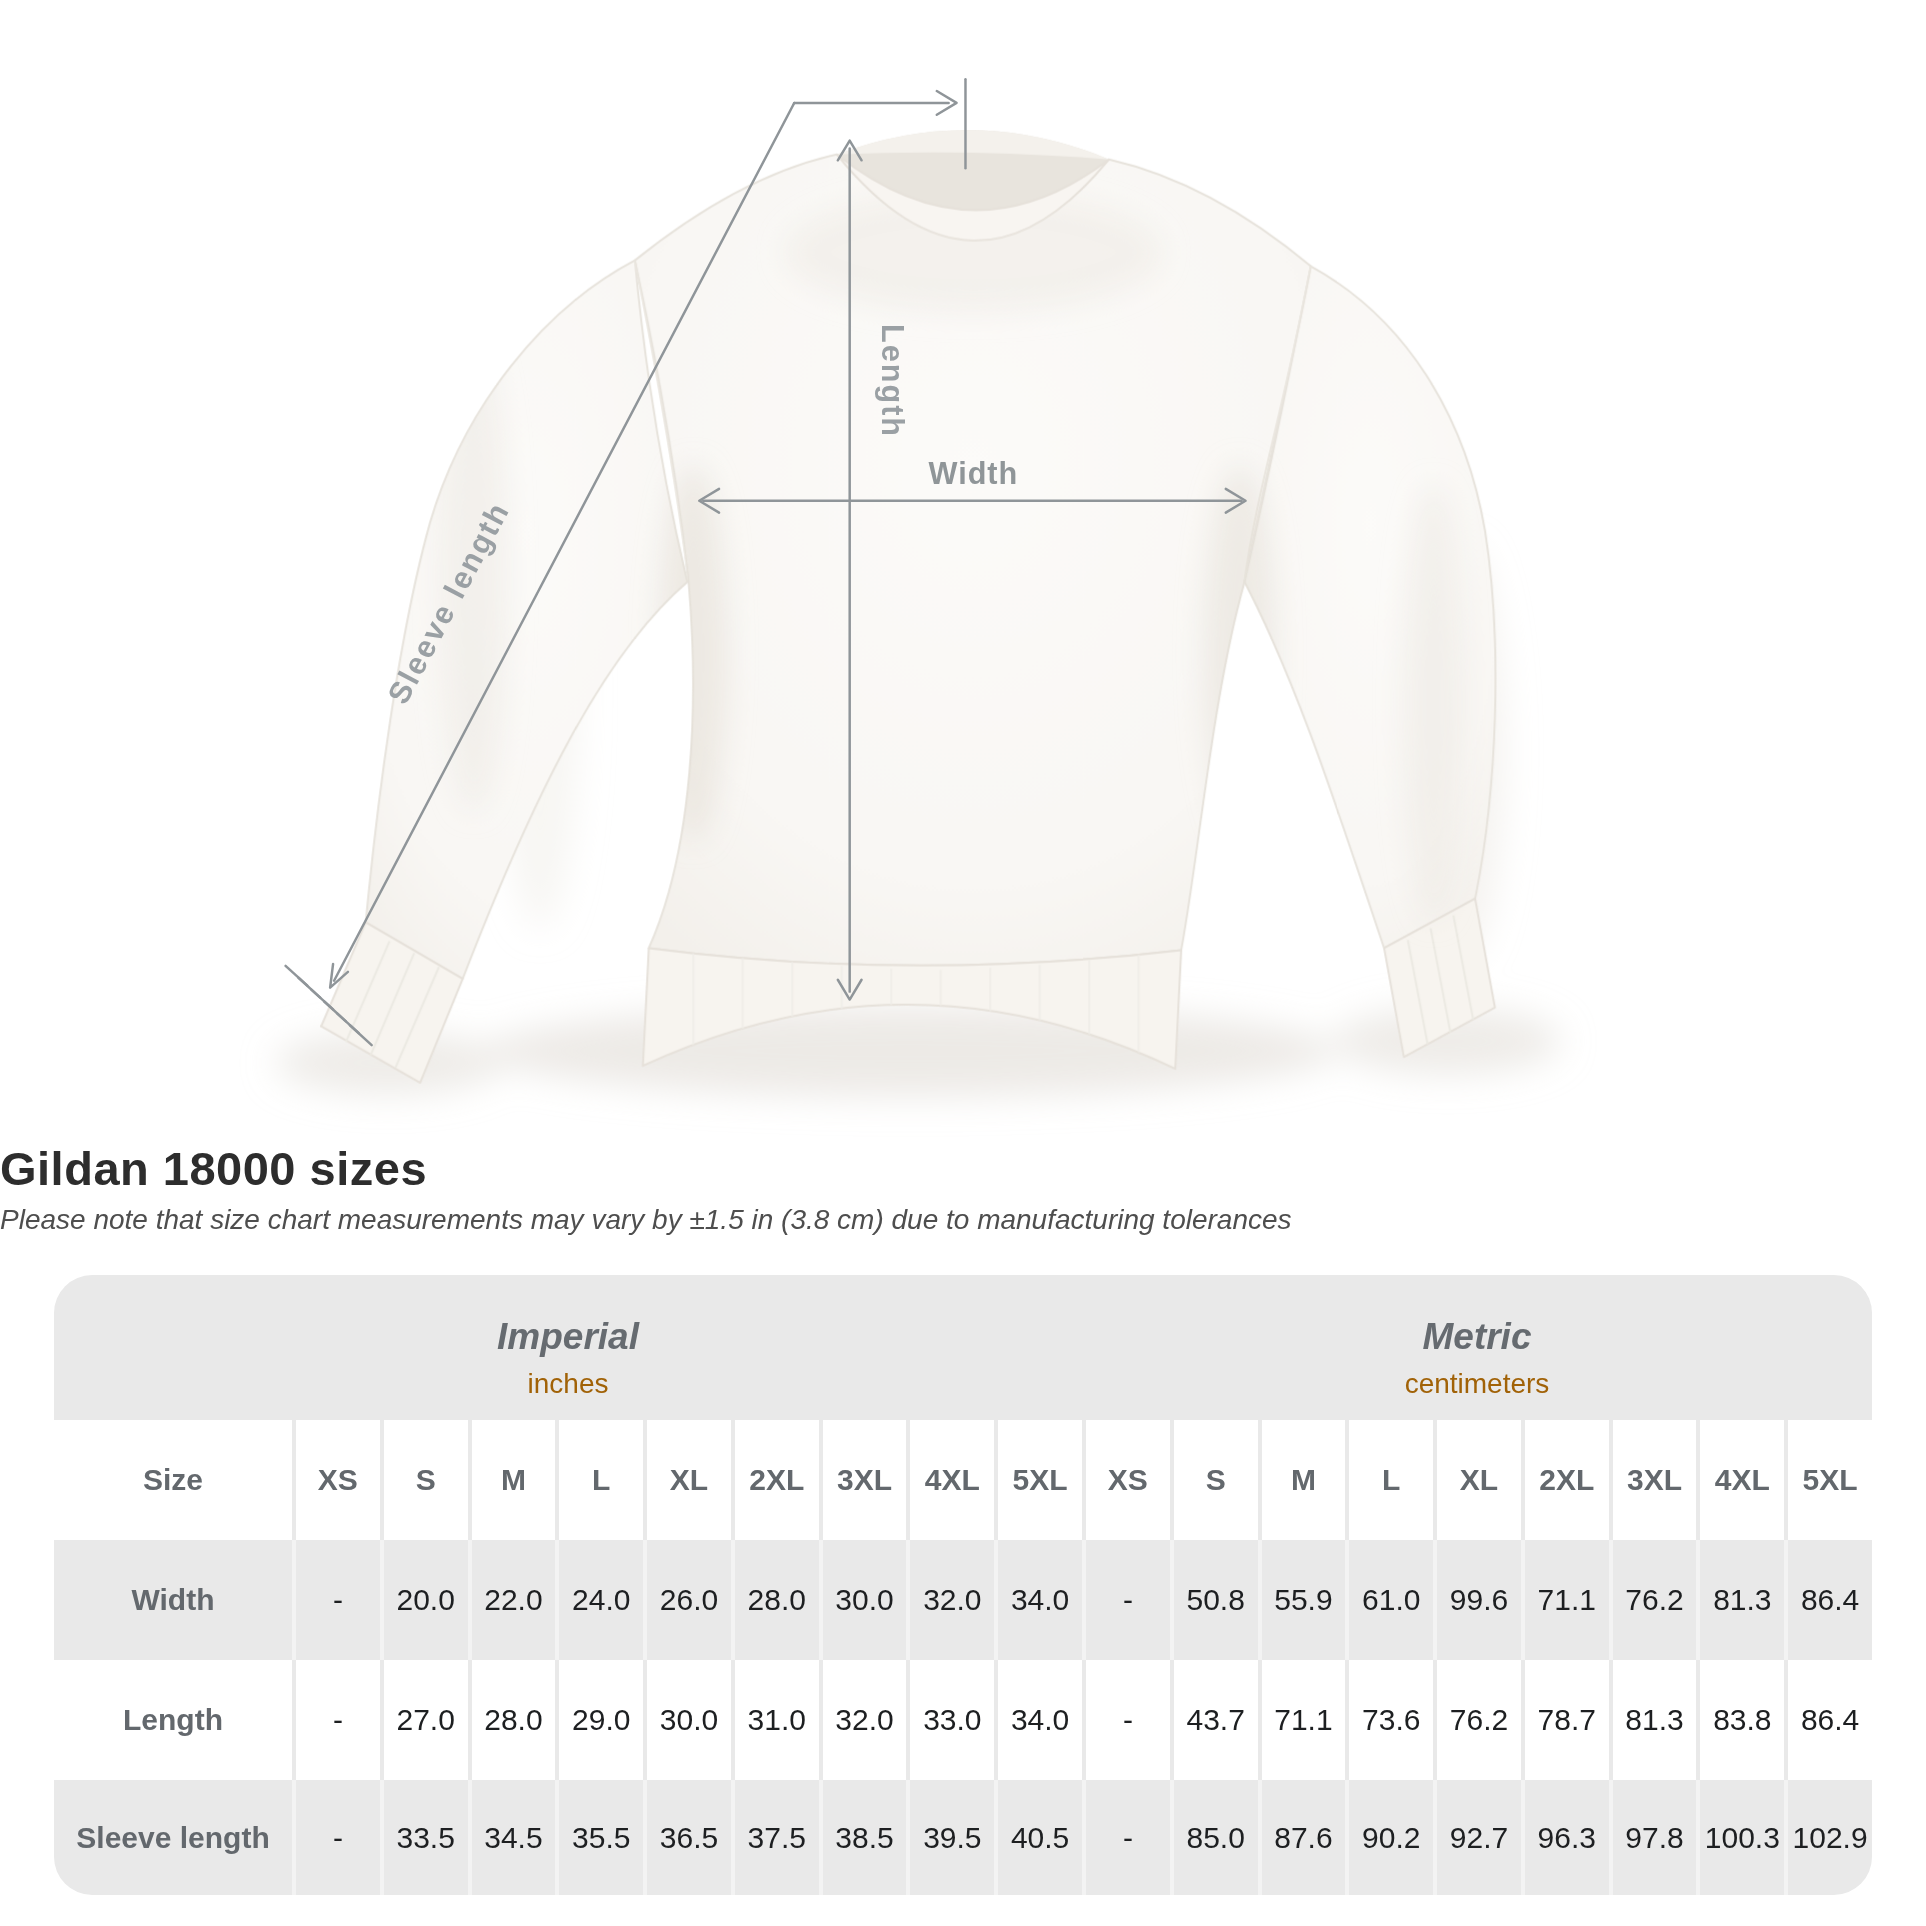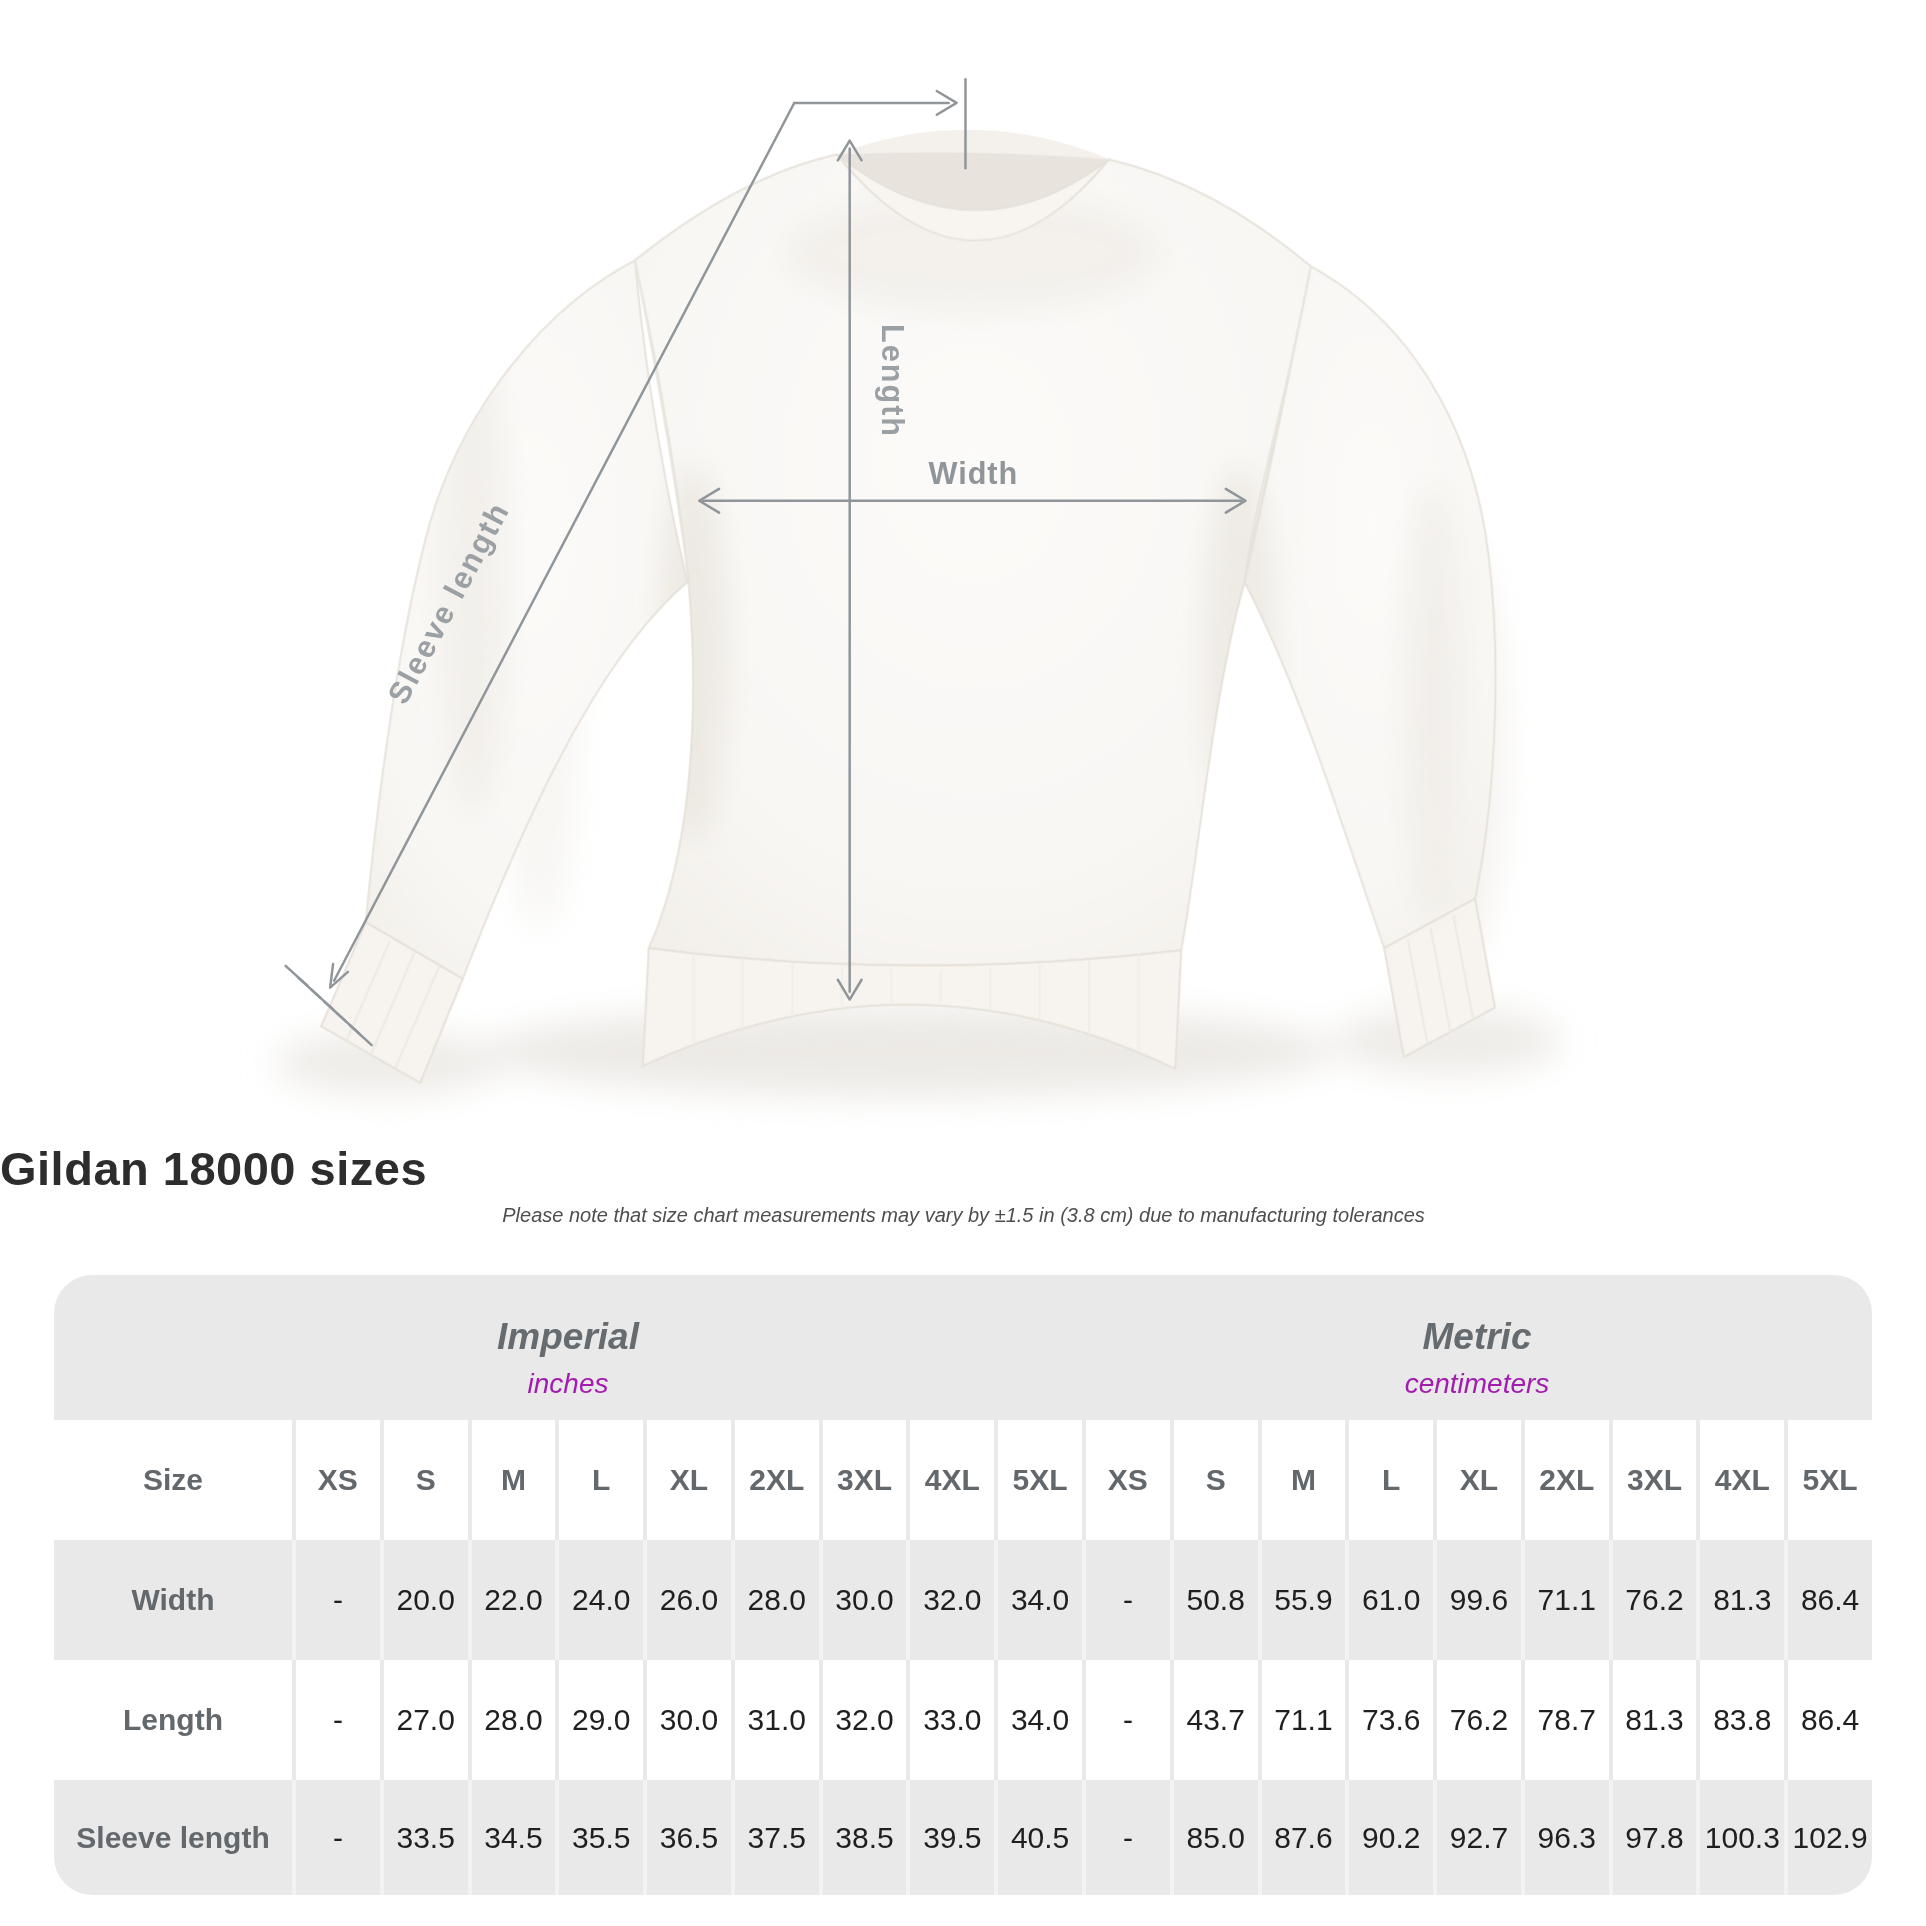--- a/index.html
+++ b/index.html
@@ -10,39 +10,39 @@
   .diagram { position:absolute; top:0; left:0; width:1927px; height:1148px; }
   .diagram svg { display:block; }
 
   .title {
     position:absolute; top:1141px; left:0; width:100%;
     text-align:left; font-size:47px; font-weight:bold; color:#2d2d2d;
     letter-spacing:0.5px;
   }
   .subtitle {
     position:absolute; top:1204px; left:0; width:100%;
-    text-align:center; font-style:italic; font-size:20px; color:#4e4e4e;
+    font-style:italic; font-size:28px; color:#4e4e4e;
   }
 
   .size-table {
     position:absolute; top:1275px; left:54px; width:1818px;
     border-radius:38px; overflow:hidden;
   }
   .group-row {
     display:grid; grid-template-columns:238px repeat(18,1fr);
     background:#e9e9e9; height:145px;
   }
   .group {
     display:flex; flex-direction:column; align-items:center; justify-content:center;
     gap:10px; padding-top:20px;
   }
   .group-imperial { grid-column:1 / span 10; }
   .group-metric   { grid-column:11 / span 9; }
   .group-name { font-size:37px; font-weight:bold; font-style:italic; color:#666b70; }
-  .group-unit { font-size:28px; font-style:italic; color:#a21caf; }
+  .group-unit { font-size:28px; color:#a16207; }
 
   .grid-row {
     display:grid; grid-template-columns:238px repeat(18,1fr);
     height:120px;
   }
   .grid-row.last { height:115px; }
   .row-white { background:#ffffff; }
   .row-gray  { background:#e9e9e9; }
 
   .cell {

